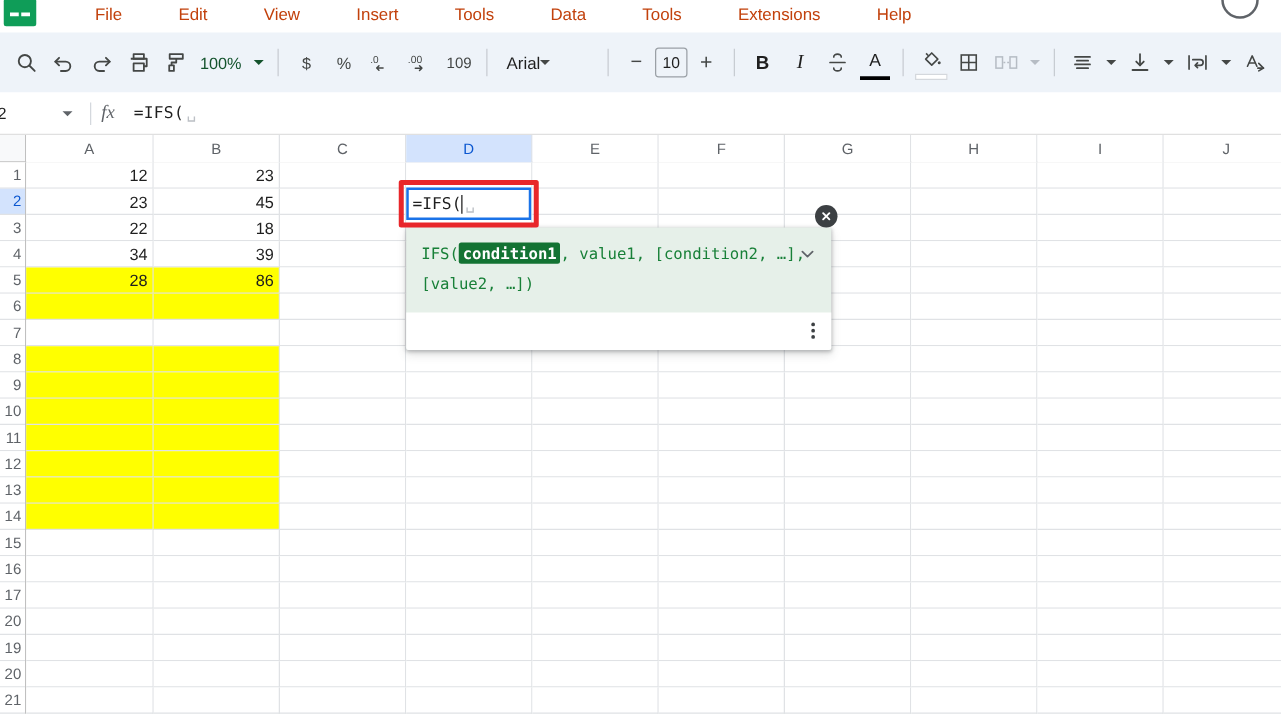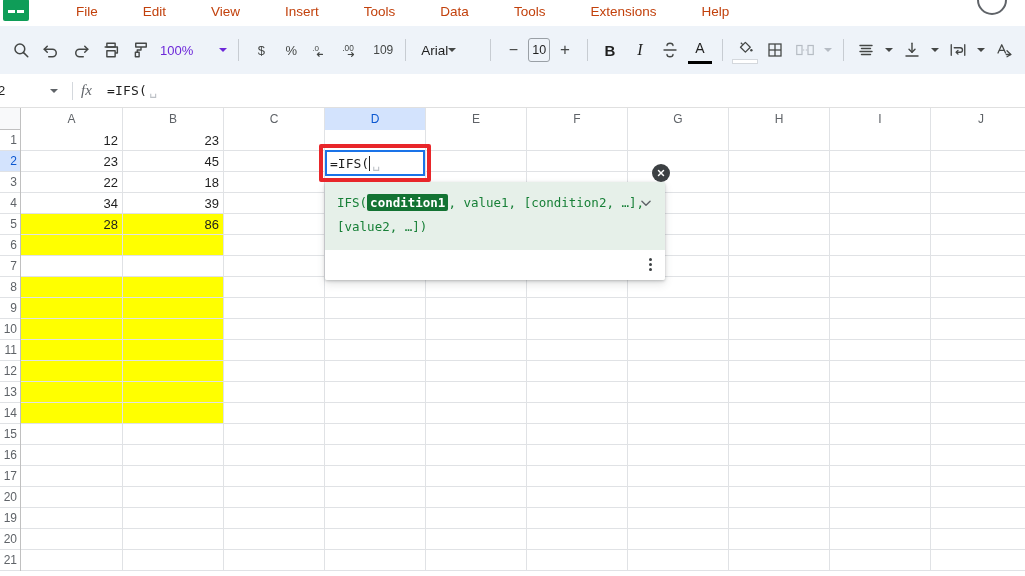--- a/index.html
+++ b/index.html
@@ -48,21 +48,21 @@
   }
   .tb {
     height: 30px; min-width: 30px; display: flex; align-items: center;
     justify-content: center; border-radius: 4px; cursor: pointer;
     color: #444746; flex: none; padding: 0 4px;
   }
   .tb.disabled { color: #b6bcc4; cursor: default; }
   .tb svg { display: block; }
   .sep { width: 1px; height: 22px; background: #c7ccd2; margin: 0 7px; flex: none; }
   .zoomctl {
-    display: flex; align-items: center; gap: 18px; color: #6d28d9;
+    display: flex; align-items: center; gap: 2px; color: #14532d;
     font-size: 13px; padding: 0 4px; height: 30px; border-radius: 4px;
   }
   .caret { width: 0; height: 0; border-left: 4px solid transparent;
            border-right: 4px solid transparent; border-top: 4px solid currentColor; }
   .numfmt { font-size: 13px; color: #444746; }
   .fontsel {
     display: flex; align-items: center; 
     width: 104px; height: 30px; padding: 0 8px; border-radius: 4px;
     font-size: 13.5px; color: #1f1f1f; cursor: pointer;
   }

